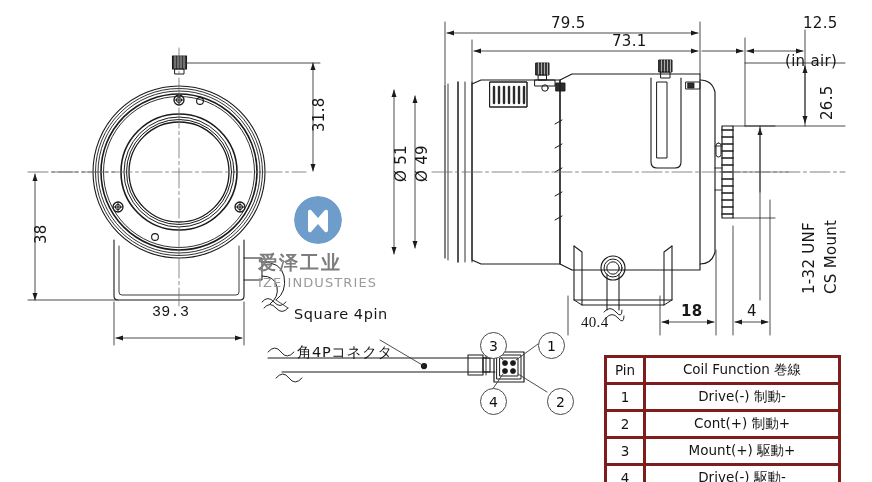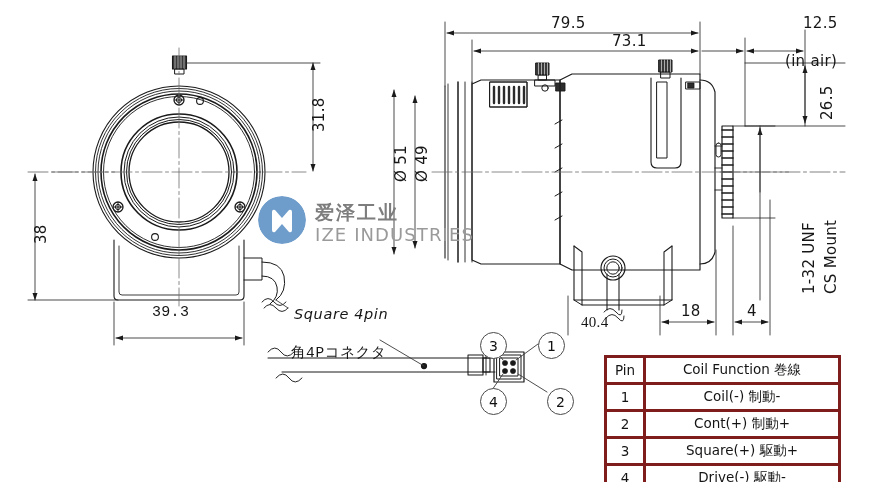--- a/index.html
+++ b/index.html
@@ -13,25 +13,25 @@
   .dimtxt{
     position:absolute;font-size:15px;color:#161616;white-space:nowrap;
     font-family:"DejaVu Sans","Liberation Sans",sans-serif;letter-spacing:0.3px;
   }
   .dimtxt.rot{transform-origin:0 0;transform:rotate(-90deg);}
   .note{
     position:absolute;font-size:14.5px;color:#161616;white-space:nowrap;
     letter-spacing:0.6px;
   }
   
-  #watermark{position:absolute;left:258px;top:196px;display:flex;align-items:flex-end;gap:9px;}
+  #watermark{position:absolute;left:258px;top:196px;display:flex;align-items:center;gap:9px;flex-direction:column;}
   #wm-logo{width:48px;height:48px;border-radius:50%;position:relative;overflow:hidden;}
   #wm-text{display:flex;flex-direction:column;line-height:1;}
   #wm-cn{font-size:19px;color:#7d7d7d;letter-spacing:2px;font-weight:600;}
-  #wm-en{font-size:18px;color:#9a9a9a;letter-spacing:1.1px;margin-top:4px;}
+  #wm-en{font-size:13px;color:#9a9a9a;letter-spacing:1.1px;margin-top:4px;}
   
   #pin-table{
     position:absolute;left:604px;top:355px;border-collapse:collapse;
     background:#fff;
   }
   #pin-table td,#pin-table th{
     border:3px solid #7f1d1d;font-weight:400;font-size:13.5px;
     color:#141414;text-align:center;padding:2px 0 3px;height:19px;
   }
   #pin-table .c-pin{width:36px;}
@@ -293,29 +293,29 @@
   <div class="dimtxt" style="left:785px;top:52px;">(in air)</div>
 
   <div class="dimtxt rot" style="left:392px;top:182px;">Ø 51</div>
   <div class="dimtxt rot" style="left:413px;top:182px;">Ø 49</div>
 
   <div class="dimtxt rot" style="left:818px;top:120px;">26.5</div>
   <div class="dimtxt rot" style="left:800px;top:294px;">1-32 UNF</div>
   <div class="dimtxt rot" style="left:822px;top:294px;">CS Mount</div>
 
   <div class="dimtxt" style="left:581px;top:314px;font-family:Liberation Serif, serif;">40.4</div>
-  <div class="dimtxt" style="left:681px;top:302px;">18</div>
+  <div class="dimtxt" style="left:681px;top:302px;font-weight:bold;">18</div>
   <div class="dimtxt" style="left:747px;top:302px;">4</div>
 
   <div class="dimtxt rot" style="left:310px;top:132px;">31.8</div>
   <div class="dimtxt rot" style="left:32px;top:244px;">38</div>
   <div class="dimtxt" style="left:152px;top:304px;font-family:Liberation Mono, monospace;">39.3</div>
 
-  <div class="note" style="left:294px;top:306px;font-style:italic;">Square 4pin</div>
-  <div class="note" style="left:291px;top:343px;font-family:Liberation Mono, monospace;">角4Pコネクタ</div>
+  <div class="note" style="left:294px;top:306px;">Square 4pin</div>
+  <div class="note" style="left:297px;top:343px;">角4Pコネクタ</div>
 
   <div class="balloon" style="left:538px;top:332px;">1</div>
   <div class="balloon" style="left:547px;top:388px;">2</div>
   <div class="balloon" style="left:480px;top:332px;">3</div>
   <div class="balloon" style="left:480px;top:388px;">4</div>
 
   <div id="watermark">
     <div id="wm-logo">
       <svg viewBox="0 0 48 48" width="48" height="48">
         <circle cx="24" cy="24" r="24" fill="#6f9dcb"></circle>
@@ -331,29 +331,29 @@
   <table id="pin-table">
     <thead>
       <tr>
         <th class="c-pin">Pin</th>
         <th class="c-fn">Coil Function 巻線</th>
       </tr>
     </thead>
     <tbody>
       <tr>
         <td>1</td>
-        <td>Coil(-) 制動-</td>
+        <td>Drive(-) 制動-</td>
       </tr>
       <tr>
         <td>2</td>
         <td>Cont(+) 制動+</td>
       </tr>
       <tr>
         <td>3</td>
-        <td>Square(+) 駆動+</td>
+        <td>Mount(+) 駆動+</td>
       </tr>
       <tr>
         <td>4</td>
         <td>Drive(-) 駆動-</td>
       </tr>
     </tbody>
   </table>
 
 </div>
 

